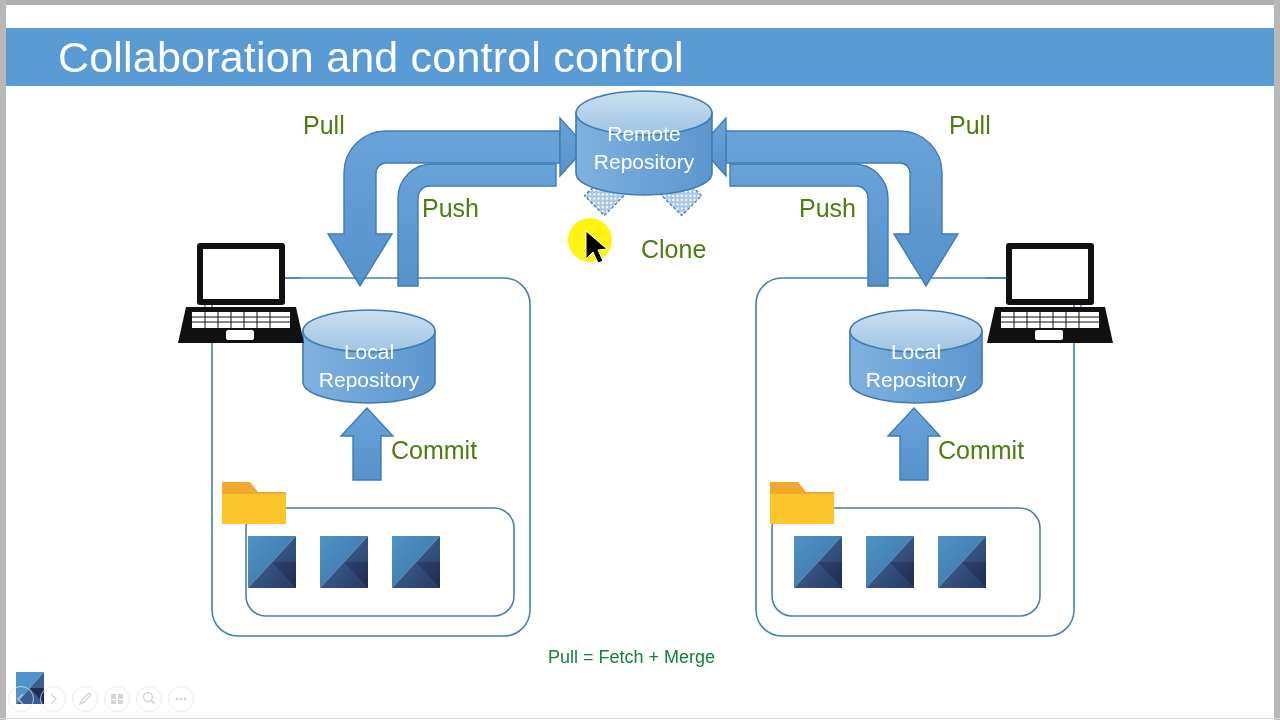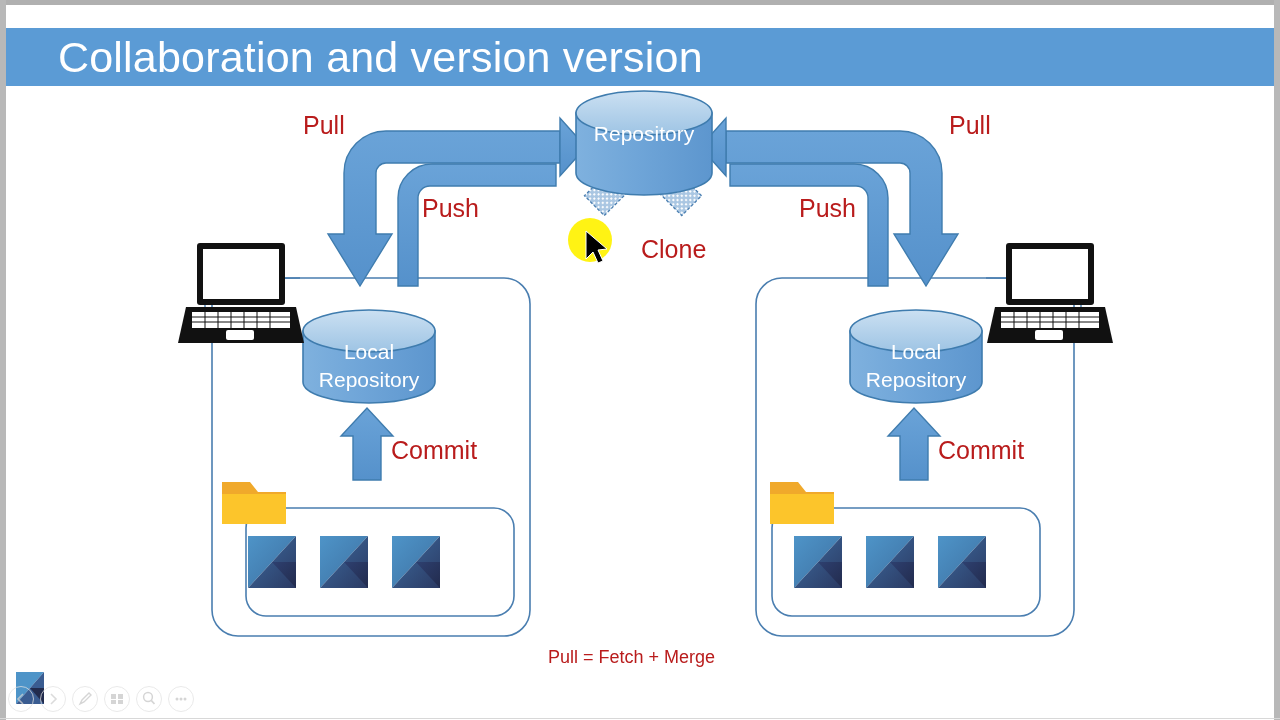--- a/index.html
+++ b/index.html
@@ -56,27 +56,27 @@
   #diagram {
     position: absolute;
     left: 0;
     top: 0;
     width: 1280px;
     height: 720px;
   }
 
   .lbl {
     position: absolute;
-    color: #b91c1c;
+    color: #4d7c0f;
     font-size: 25px;
     white-space: nowrap;
   }
   .lbl-small {
     position: absolute;
-    color: #b91c1c;
+    color: #15803d;
     font-size: 18px;
     white-space: nowrap;
   }
   .cyl-text {
     position: absolute;
     color: #ffffff;
     font-size: 21px;
     text-align: center;
     line-height: 1.33;
     white-space: nowrap;
@@ -121,21 +121,21 @@
 </head>
 <body>
 
 <div id="slide">
 
   <div class="frame-top"></div>
   <div class="frame-left"></div>
   <div class="frame-right"></div>
 
   <div id="title-banner">
-    <div id="title-text">Collaboration and version version</div>
+    <div id="title-text">Collaboration and control control</div>
   </div>
 
   <svg id="diagram" viewBox="0 0 1280 720">
     <defs>
       <linearGradient id="cylBody" x1="0" y1="0" x2="1" y2="0">
         <stop offset="0%" stop-color="#7FB1DE"></stop>
         <stop offset="45%" stop-color="#6FA5D8"></stop>
         <stop offset="100%" stop-color="#5D96CE"></stop>
       </linearGradient>
       <linearGradient id="cylTop" x1="0" y1="0" x2="0" y2="1">
@@ -370,20 +370,21 @@
   <div class="lbl" style="left:303px; top:111px;">Pull</div>
   <div class="lbl" style="left:949px; top:111px;">Pull</div>
   <div class="lbl" style="left:422px; top:194px;">Push</div>
   <div class="lbl" style="left:799px; top:194px;">Push</div>
   <div class="lbl" style="left:641px; top:235px;">Clone</div>
   <div class="lbl" style="left:391px; top:436px;">Commit</div>
   <div class="lbl" style="left:938px; top:436px;">Commit</div>
   <div class="lbl-small" style="left:548px; top:647px;">Pull = Fetch + Merge</div>
 
   <div class="cyl-text" style="left:568px; top:120px; width:152px;">
+    <div>Remote</div>
     <div>Repository</div>
   </div>
   <div class="cyl-text" style="left:293px; top:338px; width:152px;">
     <div>Local</div>
     <div>Repository</div>
   </div>
   <div class="cyl-text" style="left:840px; top:338px; width:152px;">
     <div>Local</div>
     <div>Repository</div>
   </div>

